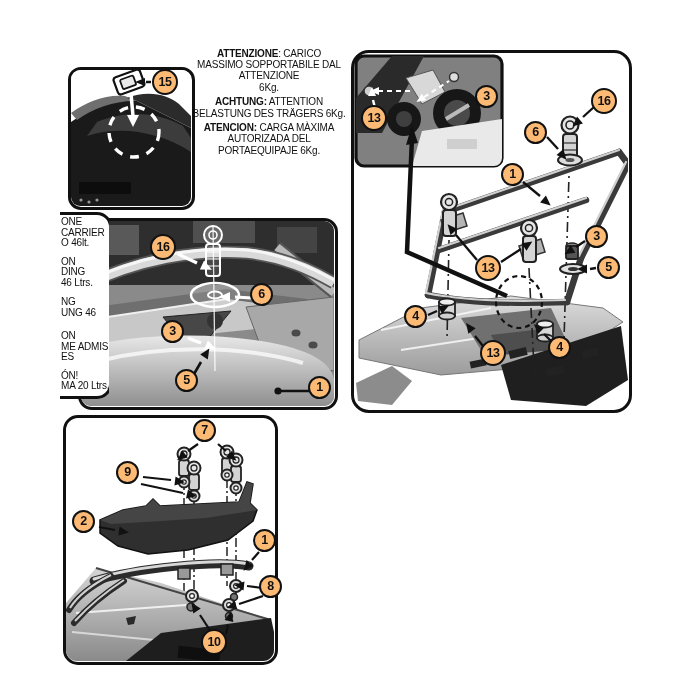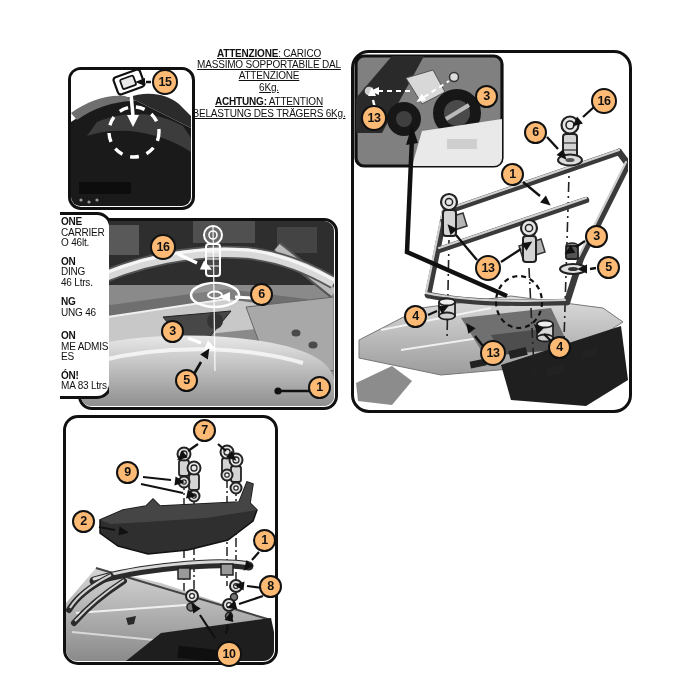--- a/index.html
+++ b/index.html
@@ -9,30 +9,30 @@
   .panel svg{display:block;}
   
   .co{position:absolute;width:23px;height:23px;border:2.6px solid #111;border-radius:50%;
       background:#fdba74;display:flex;align-items:center;justify-content:center;
       font-weight:700;font-size:12.5px;line-height:1;z-index:7;box-sizing:border-box;
       letter-spacing:-0.5px;}
   .co.big{width:26px;height:26px;}
   
   .warn{position:absolute;left:183px;top:48px;width:172px;text-align:center;
         font-size:10px;line-height:11.2px;letter-spacing:-0.2px;z-index:3;}
-  .warn .blk{margin-bottom:3.5px;text-decoration:underline;}
+  .warn .blk{margin-bottom:3.5px;}
   .warn b{font-weight:700;}
   
   .snclip{position:absolute;left:60px;top:212px;width:49px;height:187px;overflow:hidden;z-index:6;}
   .snpanel{position:absolute;left:-96px;top:0;width:142px;height:181px;background:#fff;
            border:3px solid #101010;border-radius:15px;box-sizing:content-box;}
   .sntext{position:absolute;left:94px;top:2px;font-size:10px;line-height:10.5px;
           white-space:nowrap;letter-spacing:-0.2px;}
   .sntext .g1{height:8px;} .sntext .g2{height:9px;} .sntext .g3{height:13px;} .sntext .g4{height:8px;}
-  .sntext b{font-weight:700;}
+  .sntext b{font-weight:400;}
 </style>
 </head>
 <body>
 
 <div class="panel" style="left:68px;top:67px;width:127px;height:143px;border-radius:13px;">
   <svg width="120" height="136" viewBox="0 0 120 136">
     <defs>
         <clipPath id="clA">
           <rect x="0" y="0" width="120" height="136" rx="9"></rect>
         </clipPath>
@@ -63,20 +63,25 @@
 <div class="warn">
   <div class="blk">
     <div><b>ATTENZIONE</b><span>: CARICO</span></div>
     <div>MASSIMO SOPPORTABILE DAL</div>
     <div>ATTENZIONE</div>
     <div>6Kg.</div>
   </div>
   <div class="blk">
     <div><b>ACHTUNG:</b><span> ATTENTION</span></div>
     <div>BELASTUNG DES TRÄGERS 6Kg.</div>
+  </div>
+  <div class="blk">
+    <div><b>ATENCION:</b><span> CARGA MÀXIMA</span></div>
+    <div>AUTORIZADA DEL</div>
+    <div>PORTAEQUIPAJE 6Kg.</div>
   </div>
 </div>
 
 <div class="panel" style="left:78px;top:218px;width:260px;height:192px;border-radius:14px;z-index:1;">
   <svg width="253" height="185" viewBox="0 0 253 185">
     <defs>
       <clipPath id="clB">
           <rect x="0" y="0" width="253" height="185" rx="10"></rect>
         </clipPath>
       <linearGradient id="gFender" x1="0" y1="0" x2="0" y2="1">
@@ -143,21 +148,21 @@
       <div>46 Ltrs.</div>
       <div class="g2"></div>
       <div><b>NG</b></div>
       <div>UNG 46</div>
       <div class="g3"></div>
       <div><b>ON</b></div>
       <div>ME ADMIS</div>
       <div>ES</div>
       <div class="g4"></div>
       <div><b>ÓN!</b></div>
-      <div>MA 83 Ltrs.</div>
+      <div>MA 20 Ltrs.</div>
     </div>
   </div>
 </div>
 
 <div class="panel" style="left:351px;top:50px;width:281px;height:363px;border-radius:18px;">
   <svg width="274" height="356" viewBox="0 0 274 356">
     <defs>
       <clipPath id="clC">
           <rect x="2" y="3" width="146" height="110" rx="8"></rect>
         </clipPath>
@@ -428,13 +433,13 @@
 <div class="co" style="left:597px;top:256px;">5</div>
 <div class="co" style="left:404px;top:305px;">4</div>
 <div class="co" style="left:548px;top:336px;">4</div>
 <div class="co big" style="left:480px;top:340px;">13</div>
 
 <div class="co" style="left:193px;top:419px;">7</div>
 <div class="co" style="left:116px;top:461px;">9</div>
 <div class="co" style="left:72px;top:510px;">2</div>
 <div class="co" style="left:253px;top:529px;">1</div>
 <div class="co" style="left:259px;top:575px;">8</div>
-<div class="co big" style="left:216px;top:629px;margin-top:12px;">10</div>
+<div class="co big" style="left:201px;top:629px;">10</div>
 
 </body></html>

